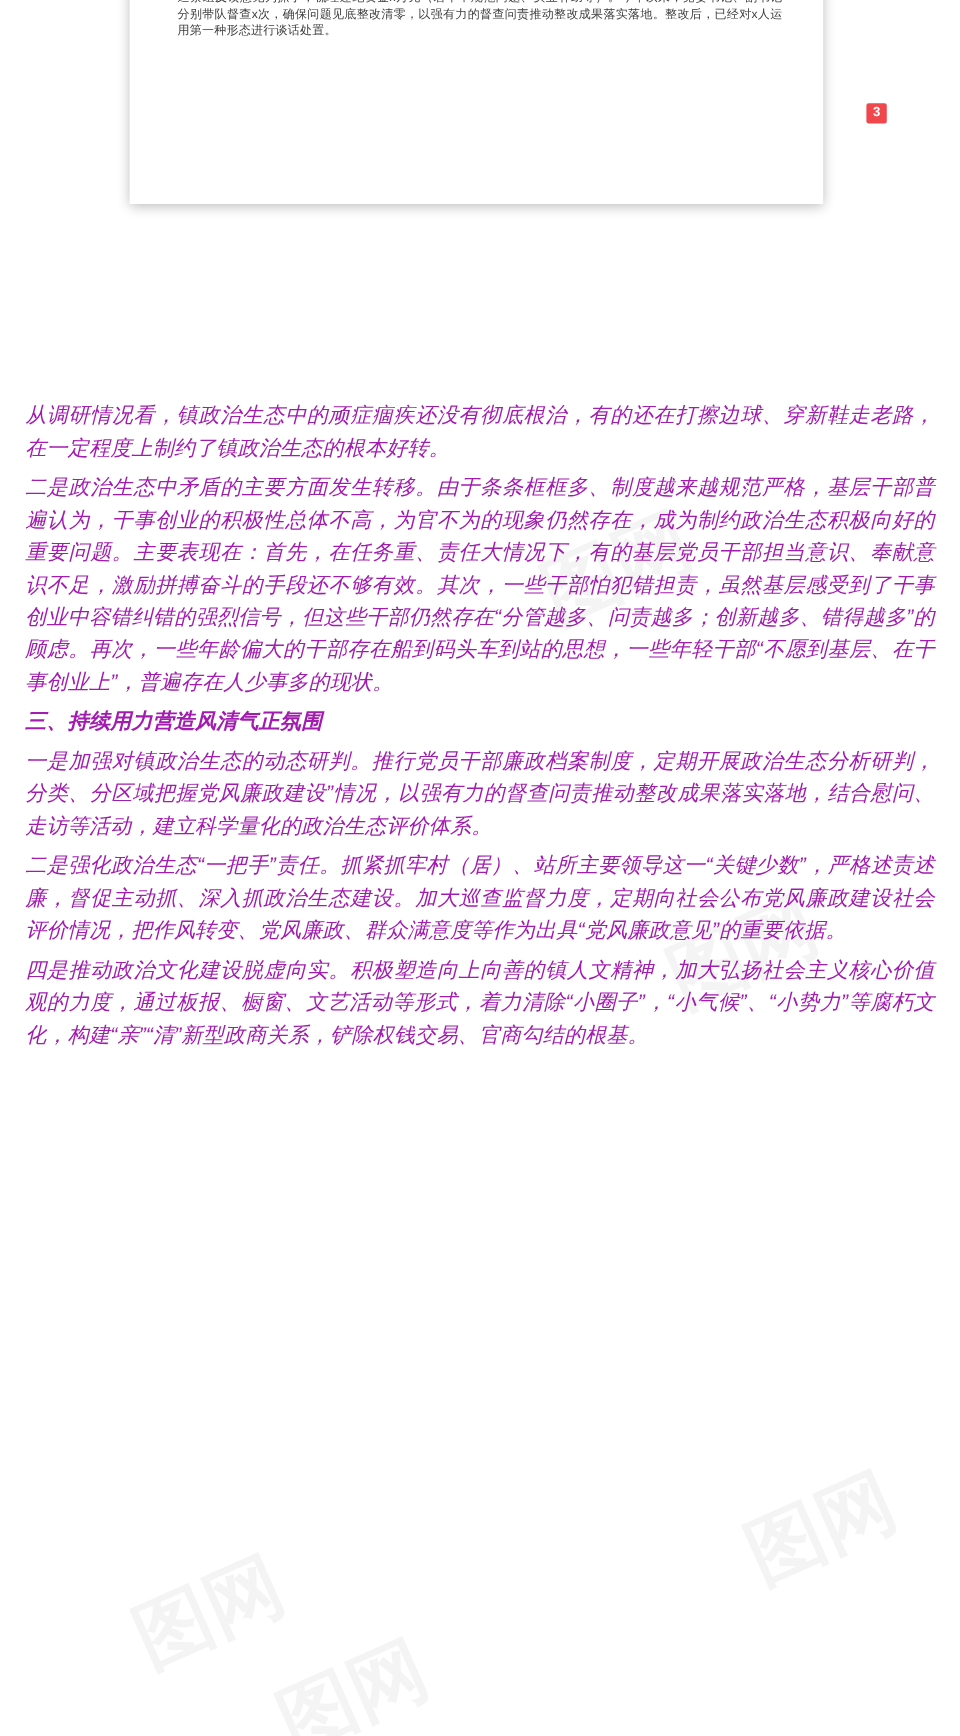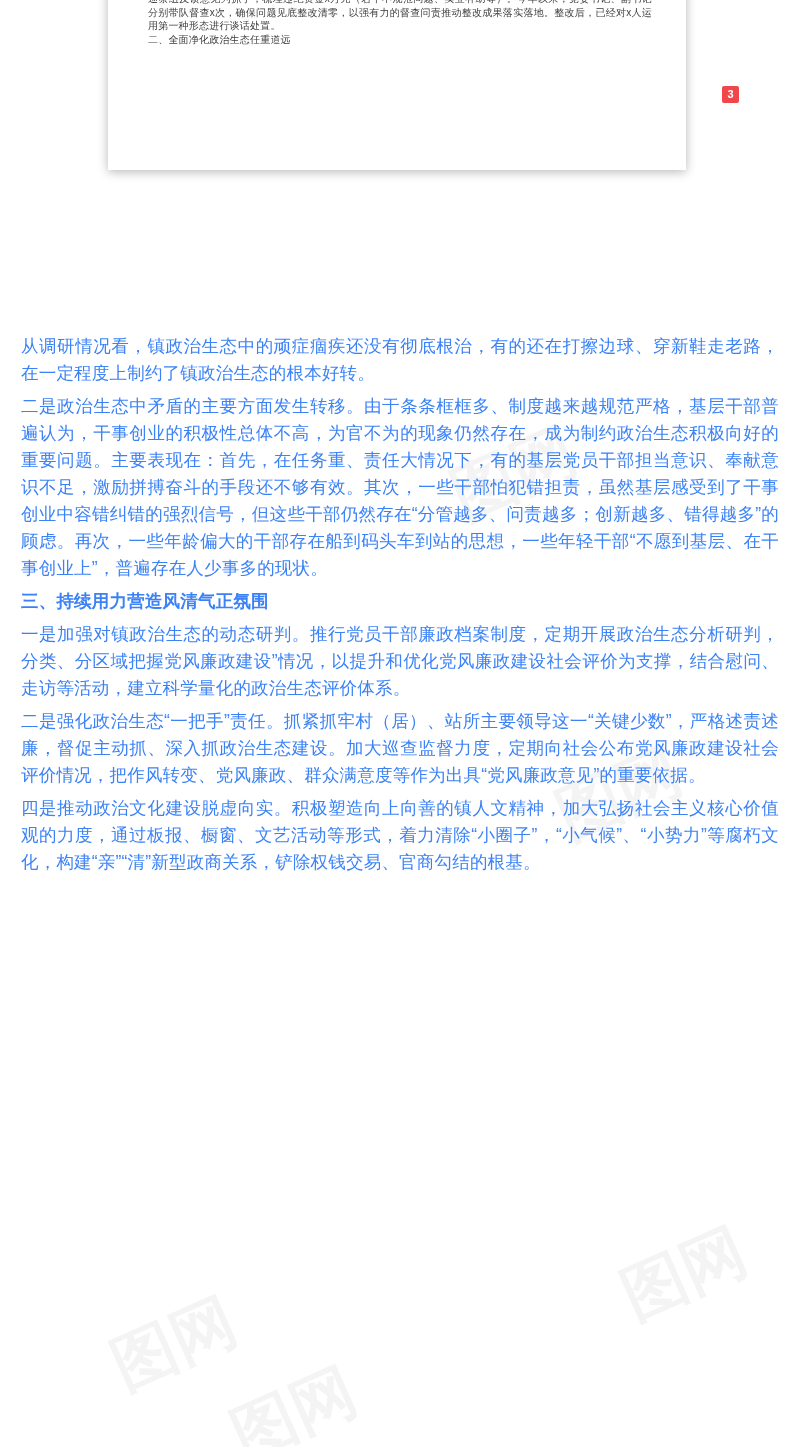--- a/index.html
+++ b/index.html
@@ -51,25 +51,26 @@
     line-height: 17px;
     border-radius: 2px;
   }
 
   
   .body-text {
     position: absolute;
     left: 21px;
     top: 333px;
     width: 758px;
-    color: #3b82f6;
+    color: #a21caf;
     font-size: 17.5px;
     line-height: 27px;
     text-align: justify;
     letter-spacing: 0.2px;
+    font-style: italic;
   }
   .b-p { margin-bottom: 6px; }
   .b-p.h { font-weight: bold; }
 
   
   .wm {
     position: absolute;
     font-size: 64px;
     font-weight: bold;
     color: rgba(0,0,0,0.045);
@@ -86,28 +87,27 @@
 
   <span class="wm" style="left:450px; top:430px;">图网</span>
   <span class="wm" style="left:555px; top:750px;">图网</span>
   <span class="wm" style="left:620px; top:1230px;">图网</span>
   <span class="wm" style="left:110px; top:1300px;">图网</span>
   <span class="wm" style="left:230px; top:1370px;">图网</span>
 
   <div class="preview-card">
     <div id="preview-container">
         <p class="pv-p">巡察组反馈意见为抓手，梳理违纪资金x万元（若干不规范问题、实业补助等）。今年以来，党委书记、副书记分别带队督查x次，确保问题见底整改清零，以强有力的督查问责推动整改成果落实落地。整改后，已经对x人运用第一种形态进行谈话处置。</p>
-        <p class="pv-p h">二、全面净化政治生态任重道远</p>
       </div>
   </div>
 
   <div class="page-badge">3</div>
 
   <div class="body-text" id="body-container">
       <p class="b-p">从调研情况看，镇政治生态中的顽症痼疾还没有彻底根治，有的还在打擦边球、穿新鞋走老路，在一定程度上制约了镇政治生态的根本好转。</p>
       <p class="b-p">二是政治生态中矛盾的主要方面发生转移。由于条条框框多、制度越来越规范严格，基层干部普遍认为，干事创业的积极性总体不高，为官不为的现象仍然存在，成为制约政治生态积极向好的重要问题。主要表现在：首先，在任务重、责任大情况下，有的基层党员干部担当意识、奉献意识不足，激励拼搏奋斗的手段还不够有效。其次，一些干部怕犯错担责，虽然基层感受到了干事创业中容错纠错的强烈信号，但这些干部仍然存在“分管越多、问责越多；创新越多、错得越多”的顾虑。再次，一些年龄偏大的干部存在船到码头车到站的思想，一些年轻干部“不愿到基层、在干事创业上”，普遍存在人少事多的现状。</p>
       <p class="b-p h">三、持续用力营造风清气正氛围</p>
-      <p class="b-p">一是加强对镇政治生态的动态研判。推行党员干部廉政档案制度，定期开展政治生态分析研判，分类、分区域把握党风廉政建设”情况，以提升和优化党风廉政建设社会评价为支撑，结合慰问、走访等活动，建立科学量化的政治生态评价体系。</p>
+      <p class="b-p">一是加强对镇政治生态的动态研判。推行党员干部廉政档案制度，定期开展政治生态分析研判，分类、分区域把握党风廉政建设”情况，以强有力的督查问责推动整改成果落实落地，结合慰问、走访等活动，建立科学量化的政治生态评价体系。</p>
       <p class="b-p">二是强化政治生态“一把手”责任。抓紧抓牢村（居）、站所主要领导这一“关键少数”，严格述责述廉，督促主动抓、深入抓政治生态建设。加大巡查监督力度，定期向社会公布党风廉政建设社会评价情况，把作风转变、党风廉政、群众满意度等作为出具“党风廉政意见”的重要依据。</p>
       <p class="b-p">四是推动政治文化建设脱虚向实。积极塑造向上向善的镇人文精神，加大弘扬社会主义核心价值观的力度，通过板报、橱窗、文艺活动等形式，着力清除“小圈子”，“小气候”、“小势力”等腐朽文化，构建“亲”“清”新型政商关系，铲除权钱交易、官商勾结的根基。</p>
     </div>
 
 </div>
 
 </body></html>

